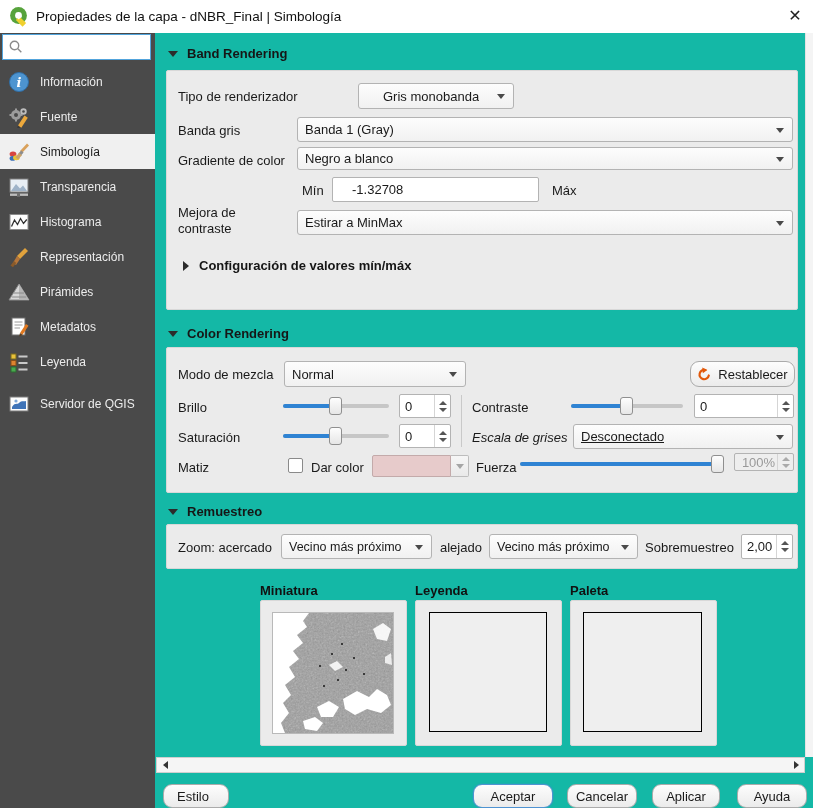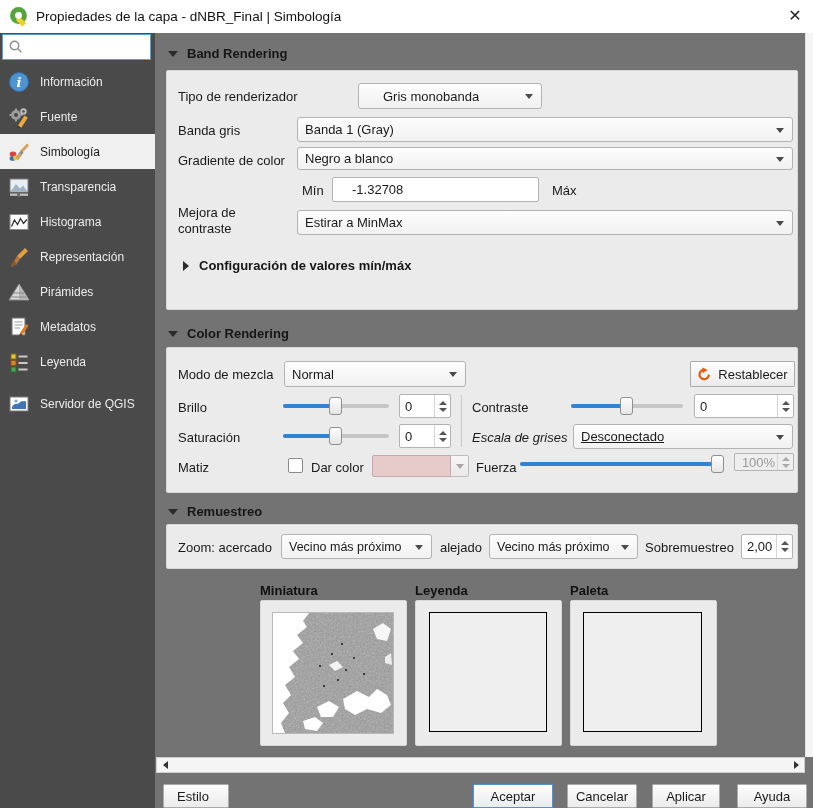--- a/index.html
+++ b/index.html
@@ -1,18 +1,18 @@
 <!DOCTYPE html>
 <html><head>
 <meta charset="utf-8">
 <style>
   * { margin:0; padding:0; box-sizing:border-box; }
   html,body { background:#ddd; }
   body { font-family:"Liberation Sans", sans-serif; }
-  .window { position:relative; width:813px; height:808px; background:#737373; overflow:hidden;
+  .window { position:relative; width:813px; height:808px; background:#14b8a6; overflow:hidden;
             font-size:13px; color:#1a1a1a; }
 
   
   .titlebar { position:absolute; left:0; top:0; width:813px; height:33px; background:#ffffff; }
   .titlebar .logo { position:absolute; left:8px; top:5px; width:22px; height:22px; }
   .titlebar .title { position:absolute; left:36px; top:0; height:33px; line-height:33px; font-size:13.5px; color:#111; }
   .close-btn { position:absolute; left:783px; top:4px; width:24px; height:24px; text-align:center;
                line-height:24px; font-size:16px; color:#222; cursor:pointer; }
 
   
@@ -64,21 +64,21 @@
   .slider .thumb { position:absolute; top:0; width:13px; height:18px; background:linear-gradient(#fdfdfd,#e6e6e6);
                    border:1px solid #8f8f8f; border-radius:3px; }
   .vsep { position:absolute; width:1px; background:#c9c9c9; }
 
   .checkbox { position:absolute; width:15px; height:15px; background:#fff; border:1px solid #8a8a8a; border-radius:2px; cursor:pointer; }
   .swatch { position:absolute; background:#e7cbcb; border:1px solid #c3aaaa; border-radius:2px 0 0 2px; }
   .swatch-arr { position:absolute; background:linear-gradient(#f6f6f6,#e9e9e9); border:1px solid #bdbdbd; border-left:none;
                 border-radius:0 2px 2px 0; display:flex; align-items:center; justify-content:center; }
   .swatch-arr .carr2 { width:0; height:0; border-left:4px solid transparent; border-right:4px solid transparent; border-top:5px solid #a5a5a5; }
 
-  .btn { position:absolute; background:linear-gradient(#fdfdfd,#ebebeb); border:1px solid #ababab; border-radius:1px;
+  .btn { position:absolute; background:linear-gradient(#fdfdfd,#ebebeb); border:1px solid #ababab; border-radius:9px;
          font-size:13px; color:#1a1a1a; display:flex; align-items:center; justify-content:center; cursor:pointer; gap:6px; }
   .btn.default { border:1px solid #4f93d2; box-shadow:0 0 2px rgba(70,140,210,.75); }
 
   
   .gtitle { position:absolute; font-weight:bold; font-size:13px; color:#111; }
   .pv-box { position:absolute; background:#ebebeb; border:1px solid #d8d8d8; border-radius:2px; }
   .mini-img { position:absolute; border:1px solid #b9b9b9; width:122px; height:122px; background:#fff; }
   .empty-square { position:absolute; background:#efefef; border:1px solid #000; }
 
   
@@ -248,21 +248,21 @@
     </div>
   </div>
 
   <div class="sec-header" style="left:168px; top:46px;">
     <span class="tri-down"></span>
     <span>Band Rendering</span>
   </div>
   <div class="frame" style="left:166px; top:70px; width:632px; height:240px;"></div>
 
   <span class="lbl" style="left:178px; top:89px;">Tipo de renderizador</span>
-  <div class="combo" style="left:358px; top:83px; width:184px; height:26px;padding-left:24px;">
+  <div class="combo" style="left:358px; top:83px; width:156px; height:26px;padding-left:24px;">
     <span class="cval">Gris monobanda</span>
     <span class="carr"></span>
   </div>
 
   <span class="lbl" style="left:178px; top:123px;">Banda gris</span>
   <div class="combo" style="left:297px; top:117px; width:496px; height:25px;">
     <span class="cval">Banda 1 (Gray)</span>
     <span class="carr"></span>
   </div>
 

